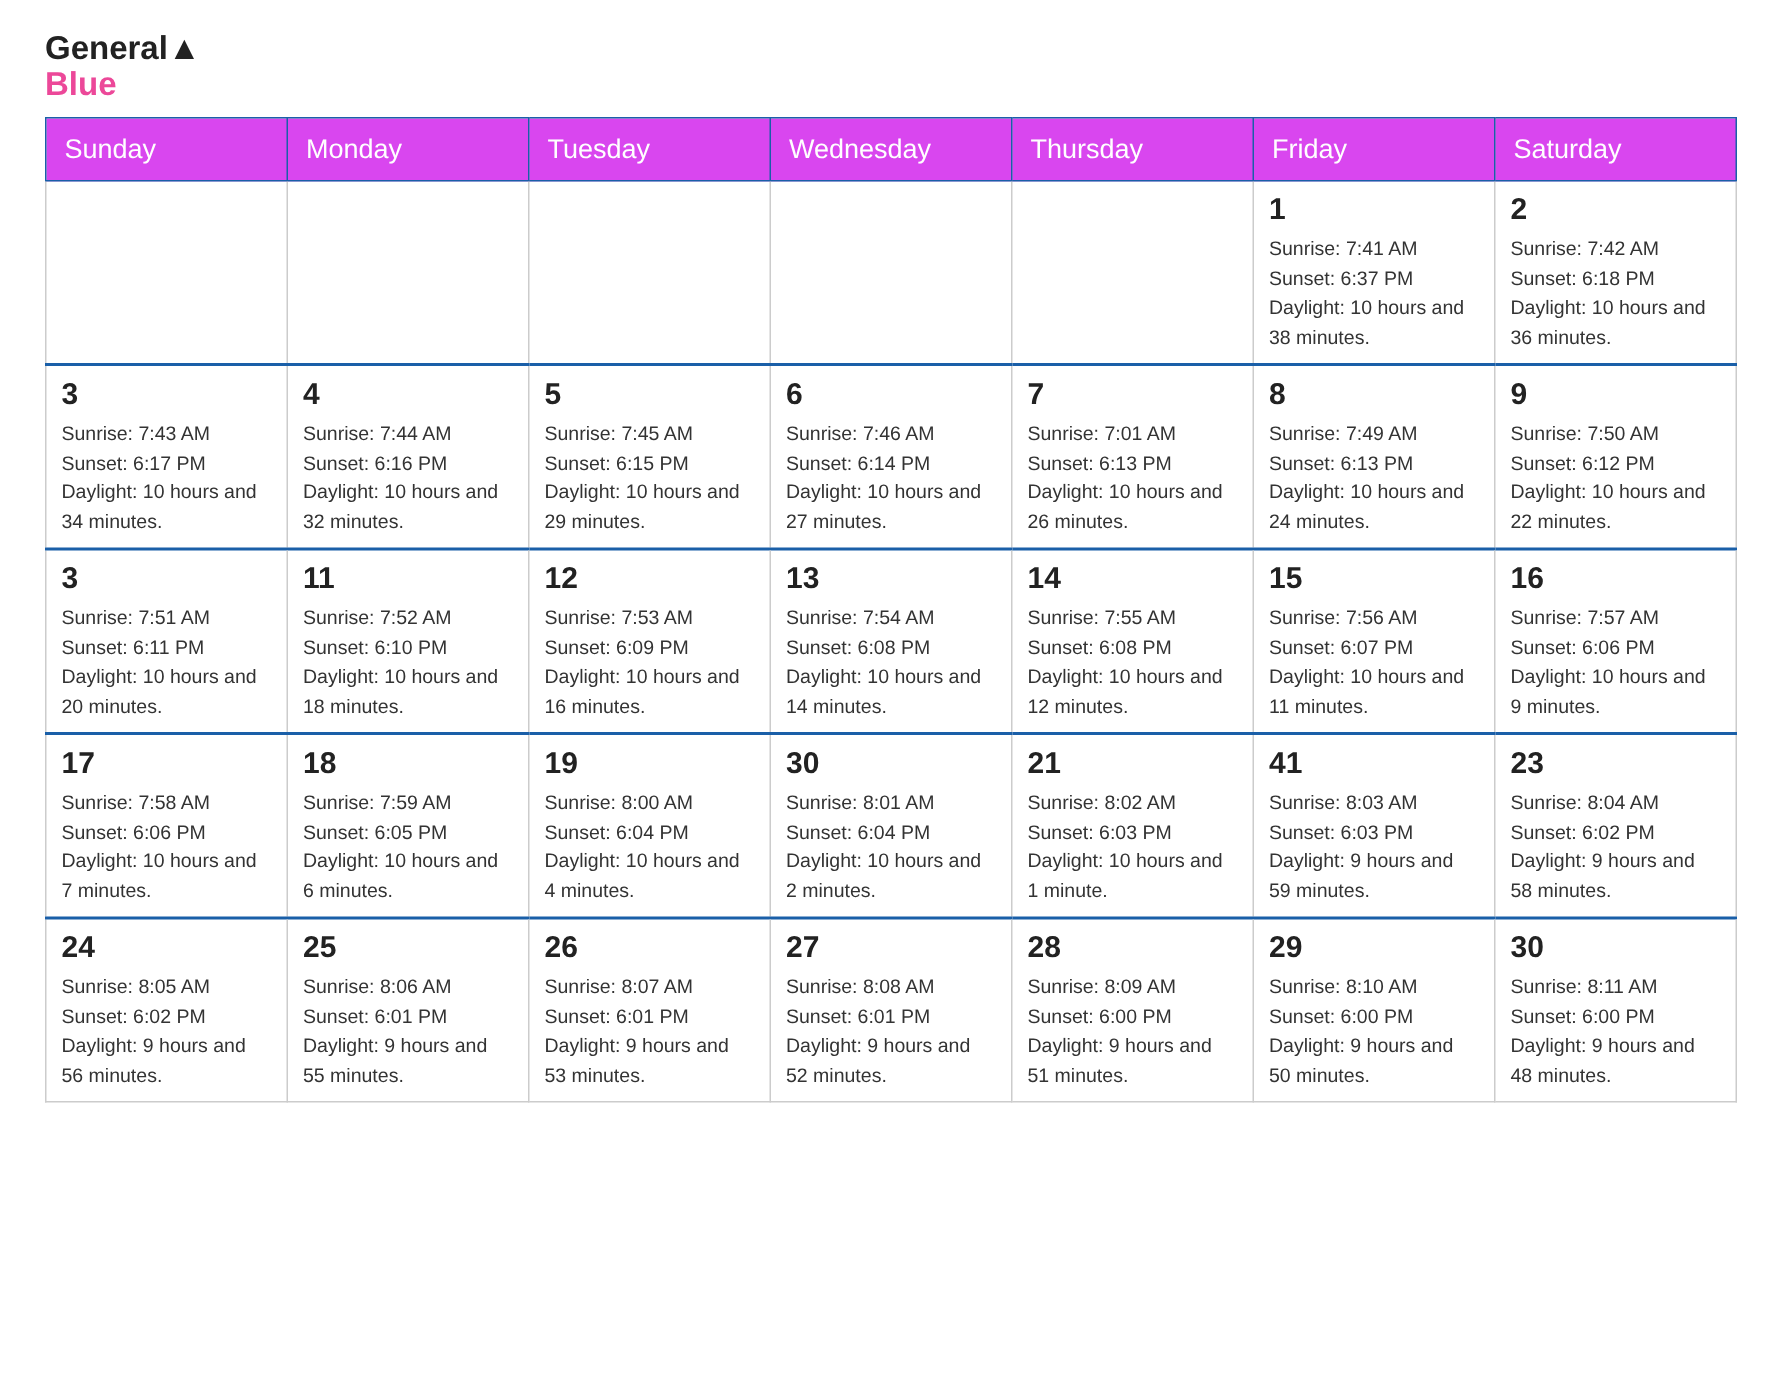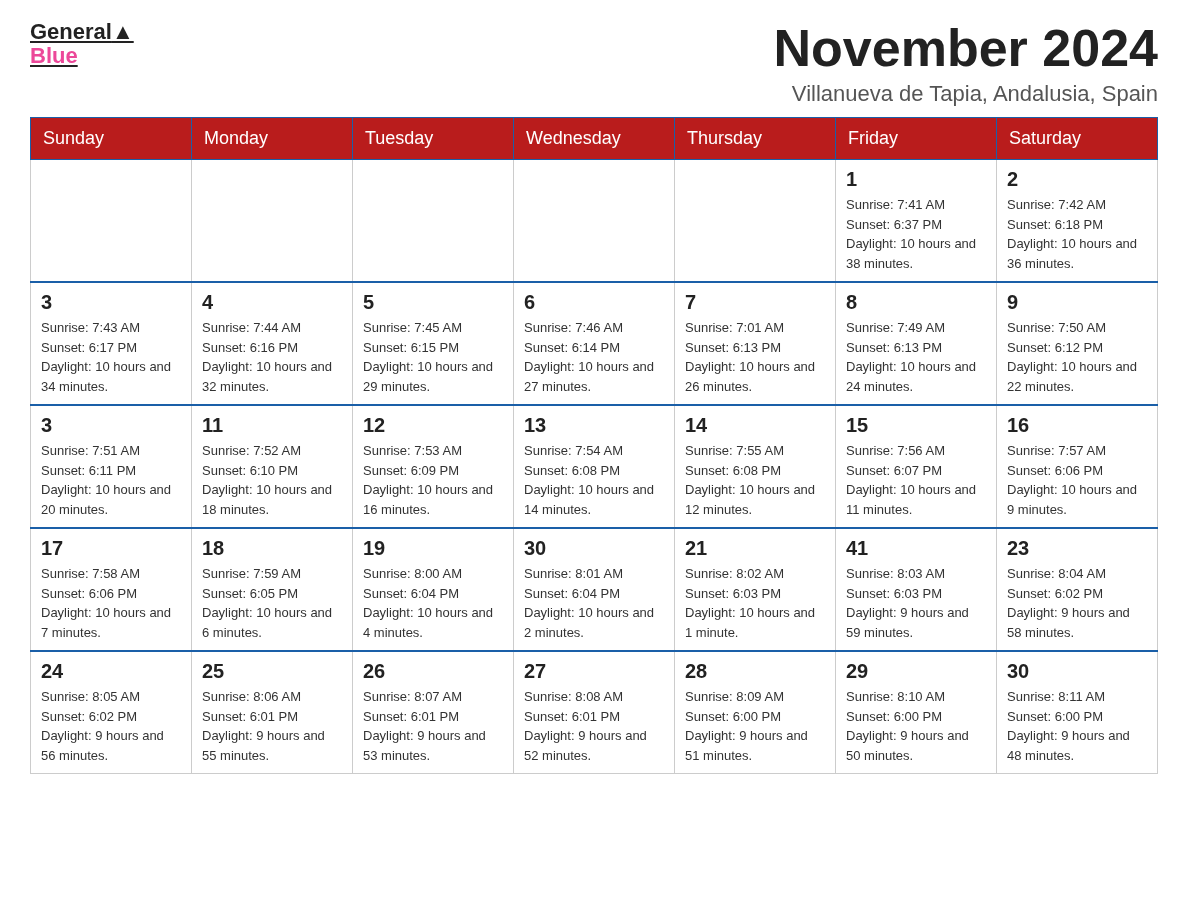--- a/index.html
+++ b/index.html
@@ -18,21 +18,20 @@
     .logo-area {
       display: flex;
       flex-direction: column;
       align-items: flex-start;
     }
     .logo-text {
       font-size: 22px;
       font-weight: bold;
       color: #222;
       line-height: 1.1;
-      text-decoration: underline;
     }
     .logo-text .blue { color: #ec4899; }
     .title-area {
       text-align: right;
     }
     .month-title {
       font-size: 52px;
       font-weight: bold;
       color: #222;
       line-height: 1.1;
@@ -41,21 +40,21 @@
       font-size: 22px;
       color: #555;
       margin-top: 4px;
     }
     .calendar-table {
       width: 100%;
       border-collapse: collapse;
       margin-top: 10px;
     }
     .calendar-table th {
-      background-color: #b91c1c;
+      background-color: #d946ef;
       color: #fff;
       font-size: 18px;
       font-weight: normal;
       padding: 10px 12px;
       text-align: left;
       border: 1px solid #1a5fa8;
     }
     .calendar-table td {
       vertical-align: top;
       padding: 8px 10px;
@@ -87,24 +86,20 @@
   </style>
 </head>
 <body>
 
 <div class="header-row">
   <div class="logo-area">
     <div class="logo-text">
       <span>General</span>▲<br>
       <span class="blue">Blue</span>
     </div>
-  </div>
-  <div class="title-area">
-    <div class="month-title">November 2024</div>
-    <div class="location-title">Villanueva de Tapia, Andalusia, Spain</div>
   </div>
 </div>
 
 <table class="calendar-table">
   <thead>
     <tr>
     <th>Sunday</th>
         <th>Monday</th>
         <th>Tuesday</th>
         <th>Wednesday</th>

